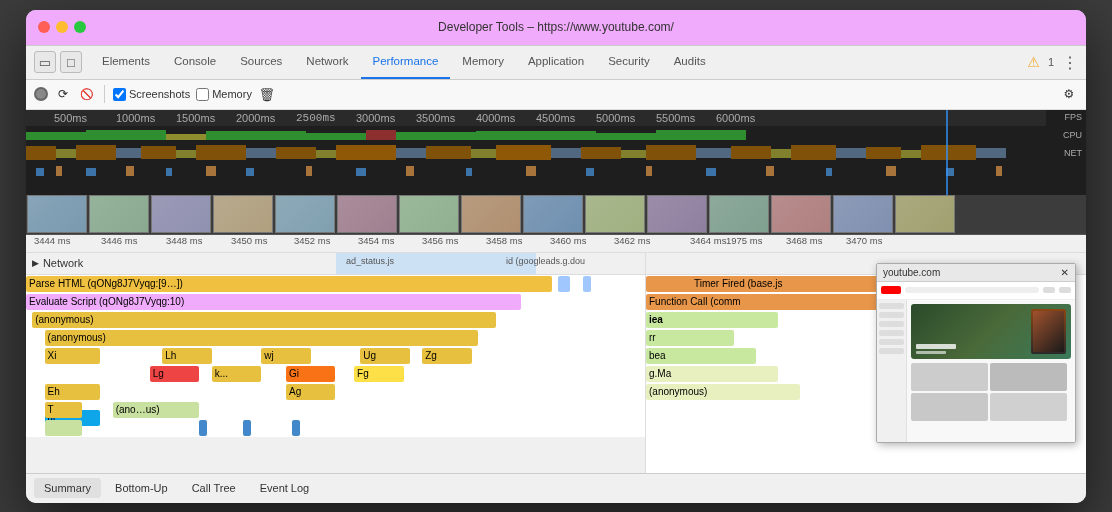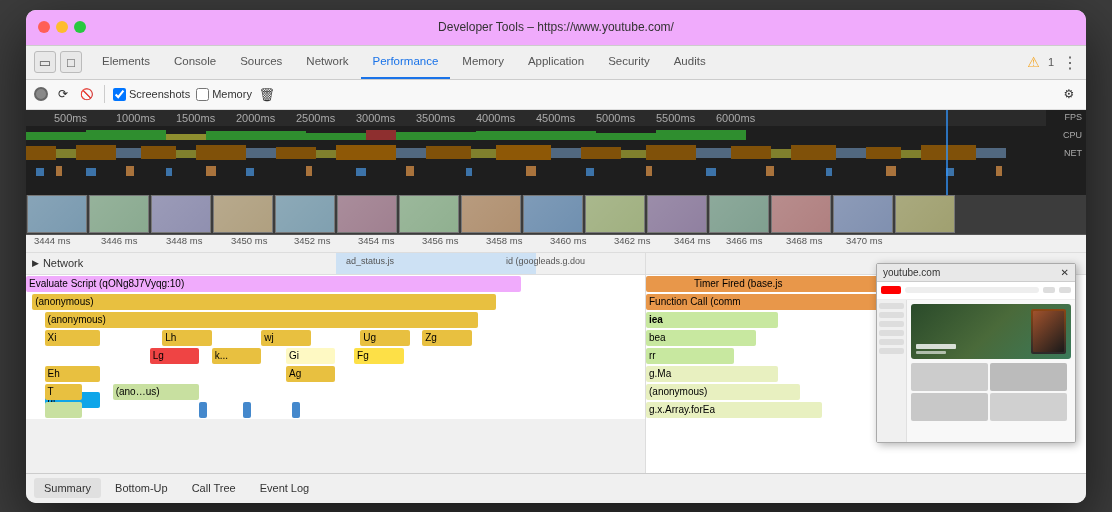--- a/index.html
+++ b/index.html
@@ -371,21 +371,21 @@
     </div>
   </div>
 
   <div class="timeline-area" style="position:relative; height:85px;">
 
     <div style="position:absolute;top:0;left:0;right:40px;height:16px;background:#2a2a2a;display:flex;align-items:center;">
       <span class="ruler-label" style="left:28px;">500ms</span>
       <span class="ruler-label" style="left:90px;">1000ms</span>
       <span class="ruler-label" style="left:150px;">1500ms</span>
       <span class="ruler-label" style="left:210px;">2000ms</span>
-      <span class="ruler-label" style="left:270px;">2500ms</span>
+      <span class="ruler-label" style="left:270px;font-family:Liberation Mono, monospace;">2500ms</span>
       <span class="ruler-label" style="left:330px;">3000ms</span>
       <span class="ruler-label" style="left:390px;">3500ms</span>
       <span class="ruler-label" style="left:450px;">4000ms</span>
       <span class="ruler-label" style="left:510px;">4500ms</span>
       <span class="ruler-label" style="left:570px;">5000ms</span>
       <span class="ruler-label" style="left:630px;">5500ms</span>
       <span class="ruler-label" style="left:690px;">6000ms</span>
     </div>
 
     <div style="position:absolute;top:16px;left:0;right:40px;height:18px;background:#1e1e1e;overflow:hidden;">
@@ -490,22 +490,22 @@
     <span style="position:absolute;left:8px;font-size:9.5px;color:#555;">3444 ms</span>
     <span style="position:absolute;left:75px;font-size:9.5px;color:#555;">3446 ms</span>
     <span style="position:absolute;left:140px;font-size:9.5px;color:#555;">3448 ms</span>
     <span style="position:absolute;left:205px;font-size:9.5px;color:#555;">3450 ms</span>
     <span style="position:absolute;left:268px;font-size:9.5px;color:#555;">3452 ms</span>
     <span style="position:absolute;left:332px;font-size:9.5px;color:#555;">3454 ms</span>
     <span style="position:absolute;left:396px;font-size:9.5px;color:#555;">3456 ms</span>
     <span style="position:absolute;left:460px;font-size:9.5px;color:#555;">3458 ms</span>
     <span style="position:absolute;left:524px;font-size:9.5px;color:#555;">3460 ms</span>
     <span style="position:absolute;left:588px;font-size:9.5px;color:#555;">3462 ms</span>
-    <span style="position:absolute;left:648px;font-size:9.5px;color:#555;">3464 ms</span>
-    <span style="position:absolute;left:700px;font-size:9.5px;color:#555;">3466 ms</span>
+    <span style="position:absolute;left:664px;font-size:9.5px;color:#555;">3464 ms</span>
+    <span style="position:absolute;left:700px;font-size:9.5px;color:#555;">1975 ms</span>
     <span style="position:absolute;left:760px;font-size:9.5px;color:#555;">3468 ms</span>
     <span style="position:absolute;left:820px;font-size:9.5px;color:#555;">3470 ms</span>
   </div>
 
   <div class="main-content">
 
     <div class="left-panel">
 
       <div class="network-row">
         <div class="network-label">
@@ -514,20 +514,25 @@
         </div>
         <div class="network-bar-area">
           <div style="position:absolute;left:200px;top:0;height:22px;width:200px;background:rgba(100,180,255,0.25);"></div>
           <span style="position:absolute;left:210px;top:4px;font-size:9px;color:#555;white-space:nowrap;">ad_status.js</span>
           <span style="position:absolute;left:370px;top:4px;font-size:9px;color:#555;white-space:nowrap;overflow:hidden;max-width:200px;">id (googleads.g.dou</span>
         </div>
       </div>
 
       <div class="flame-chart">
 
+        <div class="flame-row">
+          <div class="flame-bar bar-yellow" style="left:0%;width:85%;">Parse HTML (qONg8J7Vyqg:[9…])</div>
+          <div style="position:absolute;left:86%;top:1px;width:12px;height:16px;background:#a0c8ff;border-radius:2px;"></div>
+          <div style="position:absolute;left:90%;top:1px;width:8px;height:16px;background:#a0c8ff;border-radius:2px;"></div>
+        </div>
 
         <div class="flame-row">
           <div class="flame-bar bar-yellow" style="left:0%;width:80%;background:#f0abfc;">Evaluate Script (qONg8J7Vyqg:10)</div>
         </div>
 
         <div class="flame-row">
           <div class="flame-bar bar-yellow" style="left:1%;width:75%;background:#e8c040;">(anonymous)</div>
         </div>
 
         <div class="flame-row">
@@ -539,21 +544,21 @@
           <div class="flame-bar bar-yellow" style="left:22%;width:8%;background:#e8c040;">Lh</div>
           <div class="flame-bar bar-yellow" style="left:38%;width:8%;background:#e8c040;">wj</div>
           <div class="flame-bar bar-yellow" style="left:54%;width:8%;background:#e8c040;">Ug</div>
           <div class="flame-bar bar-yellow" style="left:64%;width:8%;background:#e8c040;">Zg</div>
         </div>
 
         <div class="flame-row">
           <div class="flame-bar bar-yellow" style="left:3%;width:9%;background:#0ea5e9;margin-top:44px;">ai</div>
           <div class="flame-bar bar-yellow" style="left:20%;width:8%;background:#ef4444;">Lg</div>
           <div class="flame-bar bar-yellow" style="left:30%;width:8%;background:#e8c040;">k...</div>
-          <div class="flame-bar bar-yellow" style="left:42%;width:8%;background:#fef9c3;">Gi</div>
+          <div class="flame-bar bar-yellow" style="left:42%;width:8%;background:#f97316;">Gi</div>
           <div class="flame-bar bar-yellow" style="left:53%;width:8%;background:#fde047;">Fg</div>
         </div>
 
         <div class="flame-row">
           <div class="flame-bar bar-yellow" style="left:3%;width:9%;background:#e8c040;">Eh</div>
           <div class="flame-bar bar-yellow" style="left:42%;width:8%;background:#e8c040;">Ag</div>
         </div>
 
         <div class="flame-row">
           <div class="flame-bar bar-yellow" style="left:3%;width:6%;background:#e8c040;">T</div>
@@ -577,33 +582,30 @@
         <div class="right-flame-row">
           <div class="flame-bar bar-orange" style="left:0%;width:95%;padding-left:48px;">Timer Fired (base.js</div>
         </div>
         <div class="right-flame-row">
           <div class="flame-bar bar-orange" style="left:0%;width:95%;">Function Call (comm</div>
         </div>
         <div class="right-flame-row">
           <div class="flame-bar bar-light-green" style="left:0%;width:30%;background:#c8e8a0;font-weight:bold;">iea</div>
         </div>
         <div class="right-flame-row">
+          <div class="flame-bar bar-light-green" style="left:0%;width:20%;background:#c8e8a0;">rr</div>
+        </div>
+        <div class="right-flame-row">
           <div class="flame-bar bar-light-green" style="left:0%;width:25%;background:#c8e8a0;">bea</div>
-        </div>
-        <div class="right-flame-row">
-          <div class="flame-bar bar-light-green" style="left:0%;width:20%;background:#c8e8a0;">rr</div>
         </div>
         <div class="right-flame-row">
           <div class="flame-bar" style="left:0%;width:30%;background:#e8f0c0;">g.Ma</div>
         </div>
         <div class="right-flame-row">
           <div class="flame-bar" style="left:0%;width:35%;background:#e8f0c0;">(anonymous)</div>
-        </div>
-        <div class="right-flame-row">
-          <div class="flame-bar" style="left:0%;width:40%;background:#e8f0c0;">g.x.Array.forEa</div>
         </div>
       </div>
 
       <div class="screenshot-popup">
         <div class="screenshot-popup-header">
           <span style="margin-right:auto;">youtube.com</span>
           <span style="cursor:pointer;">✕</span>
         </div>
         <div class="screenshot-popup-img">
 

